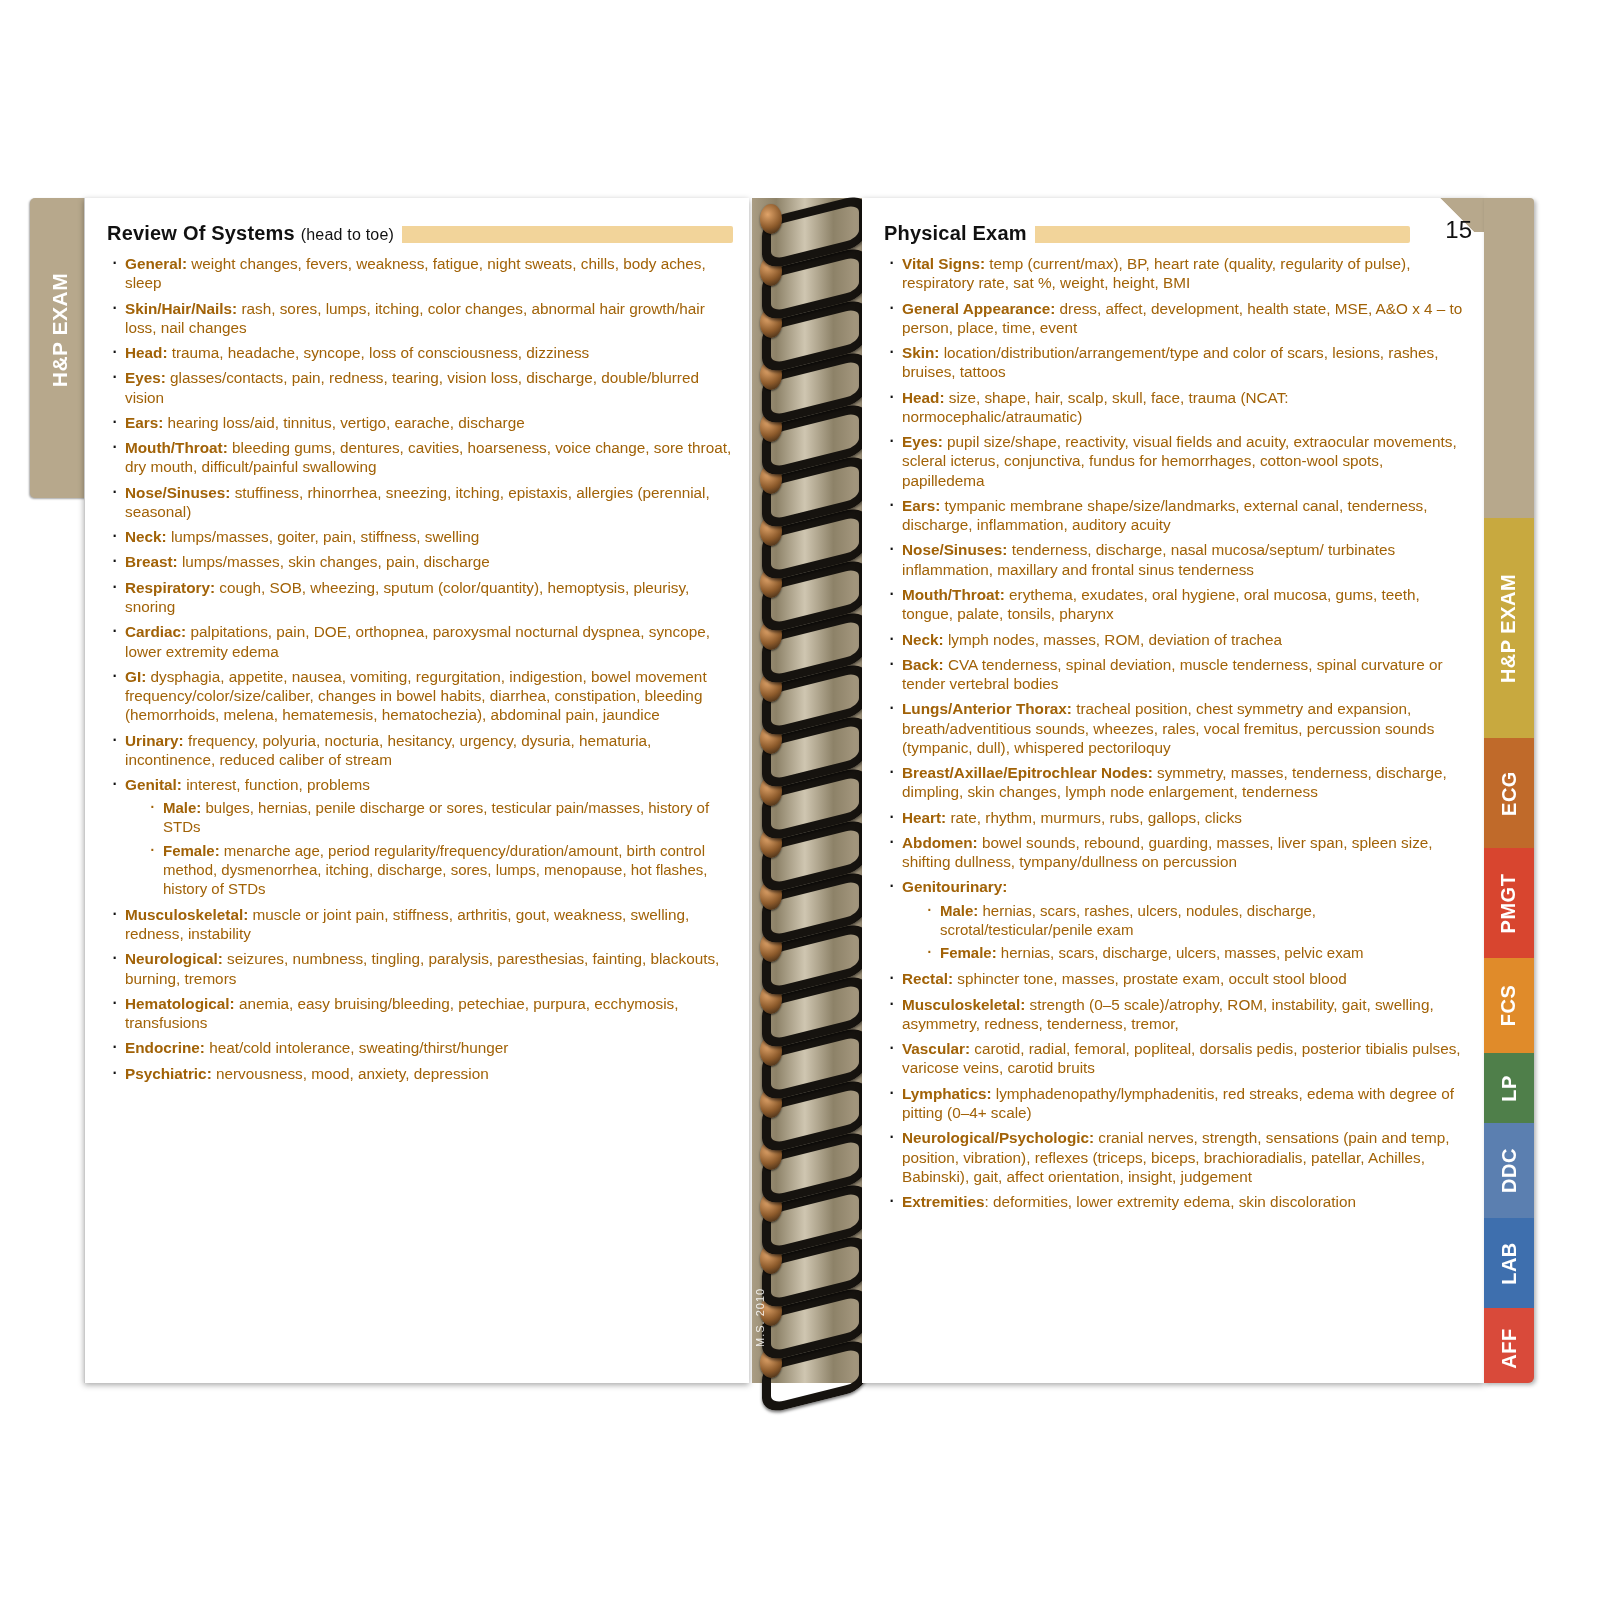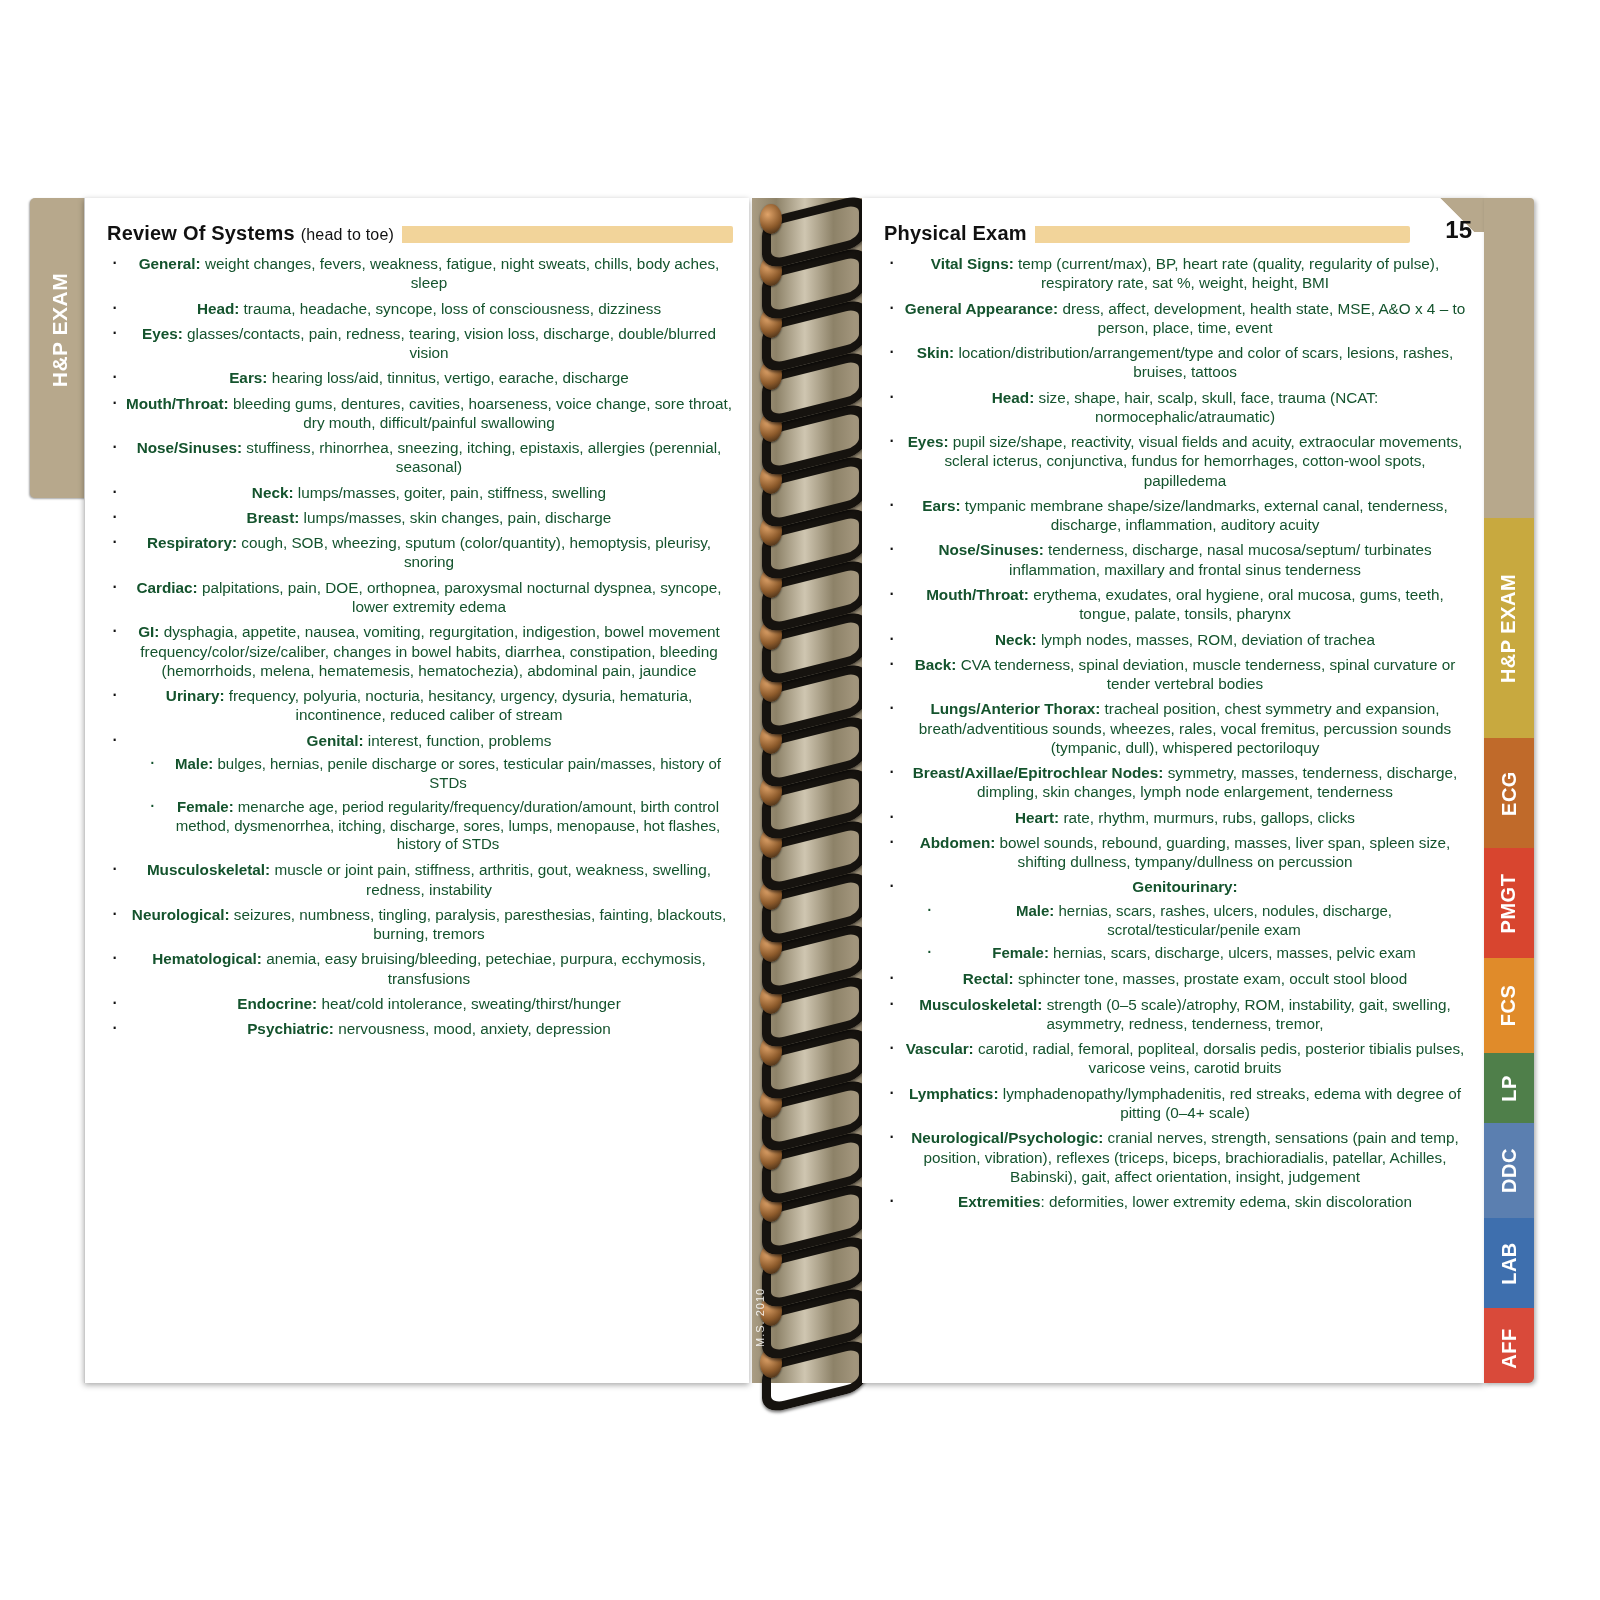--- a/index.html
+++ b/index.html
@@ -163,22 +163,21 @@
     list-style: none;
     margin: 0;
     padding: 0;
   }
   ul.items > li {
     position: relative;
     padding-left: 18px;
     margin-bottom: 6px;
     font-size: 15.3px;
     line-height: 1.26;
-    color: #14532d;
-    text-align: center;
+    color: #a16207;
   }
   ul.items > li::before {
     content: "·";
     position: absolute;
     left: 4px;
     top: -3px;
     font-size: 22px;
     line-height: 1;
     color: #111111;
   }
@@ -203,21 +202,21 @@
     top: -4px;
     font-size: 20px;
     line-height: 1;
   }
 
   .page-number {
     position: absolute;
     right: 12px;
     top: 18px;
     font-size: 24px;
-    font-weight: bold;
+    font-weight: normal;
     color: #111111;
   }
 
   
   .right-tabs {
     position: absolute;
     left: 1454px;
     top: 0;
     width: 50px;
     height: 1185px;
@@ -258,20 +257,21 @@
     <div class="content">
       <div class="section-head">
         <div class="bar"></div>
         <div class="title">
           <span>Review Of Systems</span>
           <span class="sub">(head to toe)</span>
         </div>
       </div>
       <ul class="items" id="left-list">
           <li><span class="lbl">General:</span><span> weight changes, fevers, weakness, fatigue, night sweats, chills, body aches, sleep</span></li>
+          <li><span class="lbl">Skin/Hair/Nails:</span><span> rash, sores, lumps, itching, color changes, abnormal hair growth/hair loss, nail changes</span></li>
           <li><span class="lbl">Head:</span><span> trauma, headache, syncope, loss of consciousness, dizziness</span></li>
           <li><span class="lbl">Eyes:</span><span> glasses/contacts, pain, redness, tearing, vision loss, discharge, double/blurred vision</span></li>
           <li><span class="lbl">Ears:</span><span> hearing loss/aid, tinnitus, vertigo, earache, discharge</span></li>
           <li><span class="lbl">Mouth/Throat:</span><span> bleeding gums, dentures, cavities, hoarseness, voice change, sore throat, dry mouth, difficult/painful swallowing</span></li>
           <li><span class="lbl">Nose/Sinuses:</span><span> stuffiness, rhinorrhea, sneezing, itching, epistaxis, allergies (perennial, seasonal)</span></li>
           <li><span class="lbl">Neck:</span><span> lumps/masses, goiter, pain, stiffness, swelling</span></li>
           <li><span class="lbl">Breast:</span><span> lumps/masses, skin changes, pain, discharge</span></li>
           <li><span class="lbl">Respiratory:</span><span> cough, SOB, wheezing, sputum (color/quantity), hemoptysis, pleurisy, snoring</span></li>
           <li><span class="lbl">Cardiac:</span><span> palpitations, pain, DOE, orthopnea, paroxysmal nocturnal dyspnea, syncope, lower extremity edema</span></li>
           <li><span class="lbl">GI:</span><span> dysphagia, appetite, nausea, vomiting, regurgitation, indigestion, bowel movement frequency/color/size/caliber, changes in bowel habits, diarrhea, constipation, bleeding (hemorrhoids, melena, hematemesis, hematochezia), abdominal pain, jaundice</span></li>

